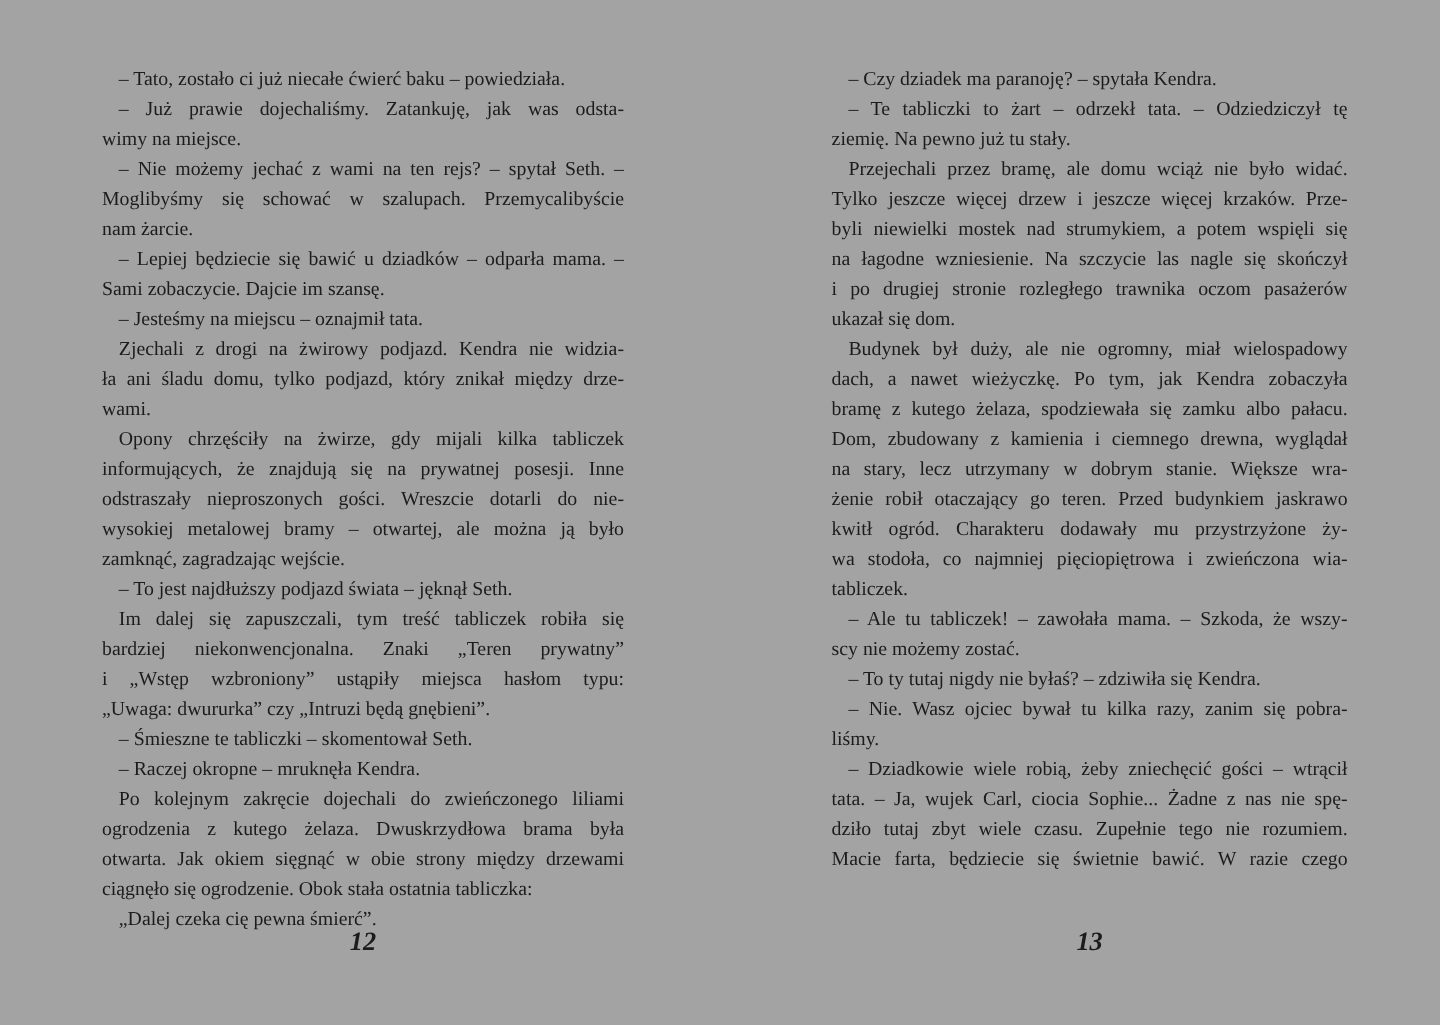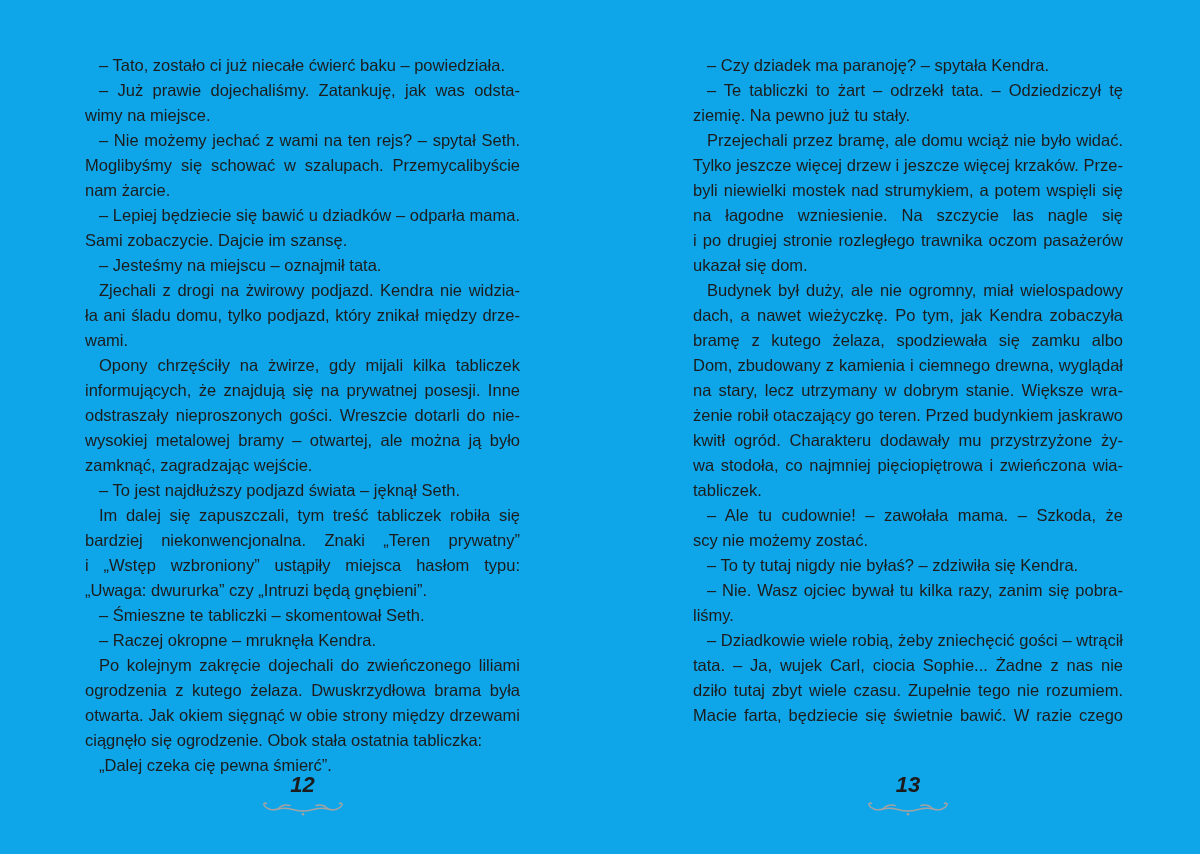--- a/index.html
+++ b/index.html
@@ -4,23 +4,23 @@
 <style>
   html, body {
     margin: 0;
     padding: 0;
     background: #ffffff;
   }
   .spread {
     position: relative;
     width: 1200px;
     height: 854px;
-    background: #0ea5e9;
+    background: #a3a3a3;
     overflow: hidden;
-    font-family: Liberation Sans, sans-serif;
+    font-family: Liberation Serif, serif;
     color: var(--ink, #1c1c1c);
   }
   .book-page {
     position: absolute;
     top: 53px;
     height: 790px;
   }
   #page-left  { left: 85px;  width: 435px; }
   #page-right { left: 693px; width: 430px; }
 
@@ -167,21 +167,21 @@
           <div class="line just">dach, a nawet wieżyczkę. Po tym, jak Kendra zobaczyła</div>
           <div class="line just">bramę z kutego żelaza, spodziewała się zamku albo pałacu.</div>
           <div class="line just">Dom, zbudowany z kamienia i ciemnego drewna, wyglądał</div>
           <div class="line just">na stary, lecz utrzymany w dobrym stanie. Większe wra-</div>
           <div class="line just">żenie robił otaczający go teren. Przed budynkiem jaskrawo</div>
           <div class="line just">kwitł ogród. Charakteru dodawały mu przystrzyżone ży-</div>
           <div class="line just">wa stodoła, co najmniej pięciopiętrowa i zwieńczona wia-</div>
           <div class="line">tabliczek.</div>
         </div>
         <div class="para">
-          <div class="line indent just">– Ale tu cudownie! – zawołała mama. – Szkoda, że wszy-</div>
+          <div class="line indent just">– Ale tu tabliczek! – zawołała mama. – Szkoda, że wszy-</div>
           <div class="line">scy nie możemy zostać.</div>
         </div>
         <div class="para">
           <div class="line indent">– To ty tutaj nigdy nie byłaś? – zdziwiła się Kendra.</div>
         </div>
         <div class="para">
           <div class="line indent just">– Nie. Wasz ojciec bywał tu kilka razy, zanim się pobra-</div>
           <div class="line">liśmy.</div>
         </div>
         <div class="para">

